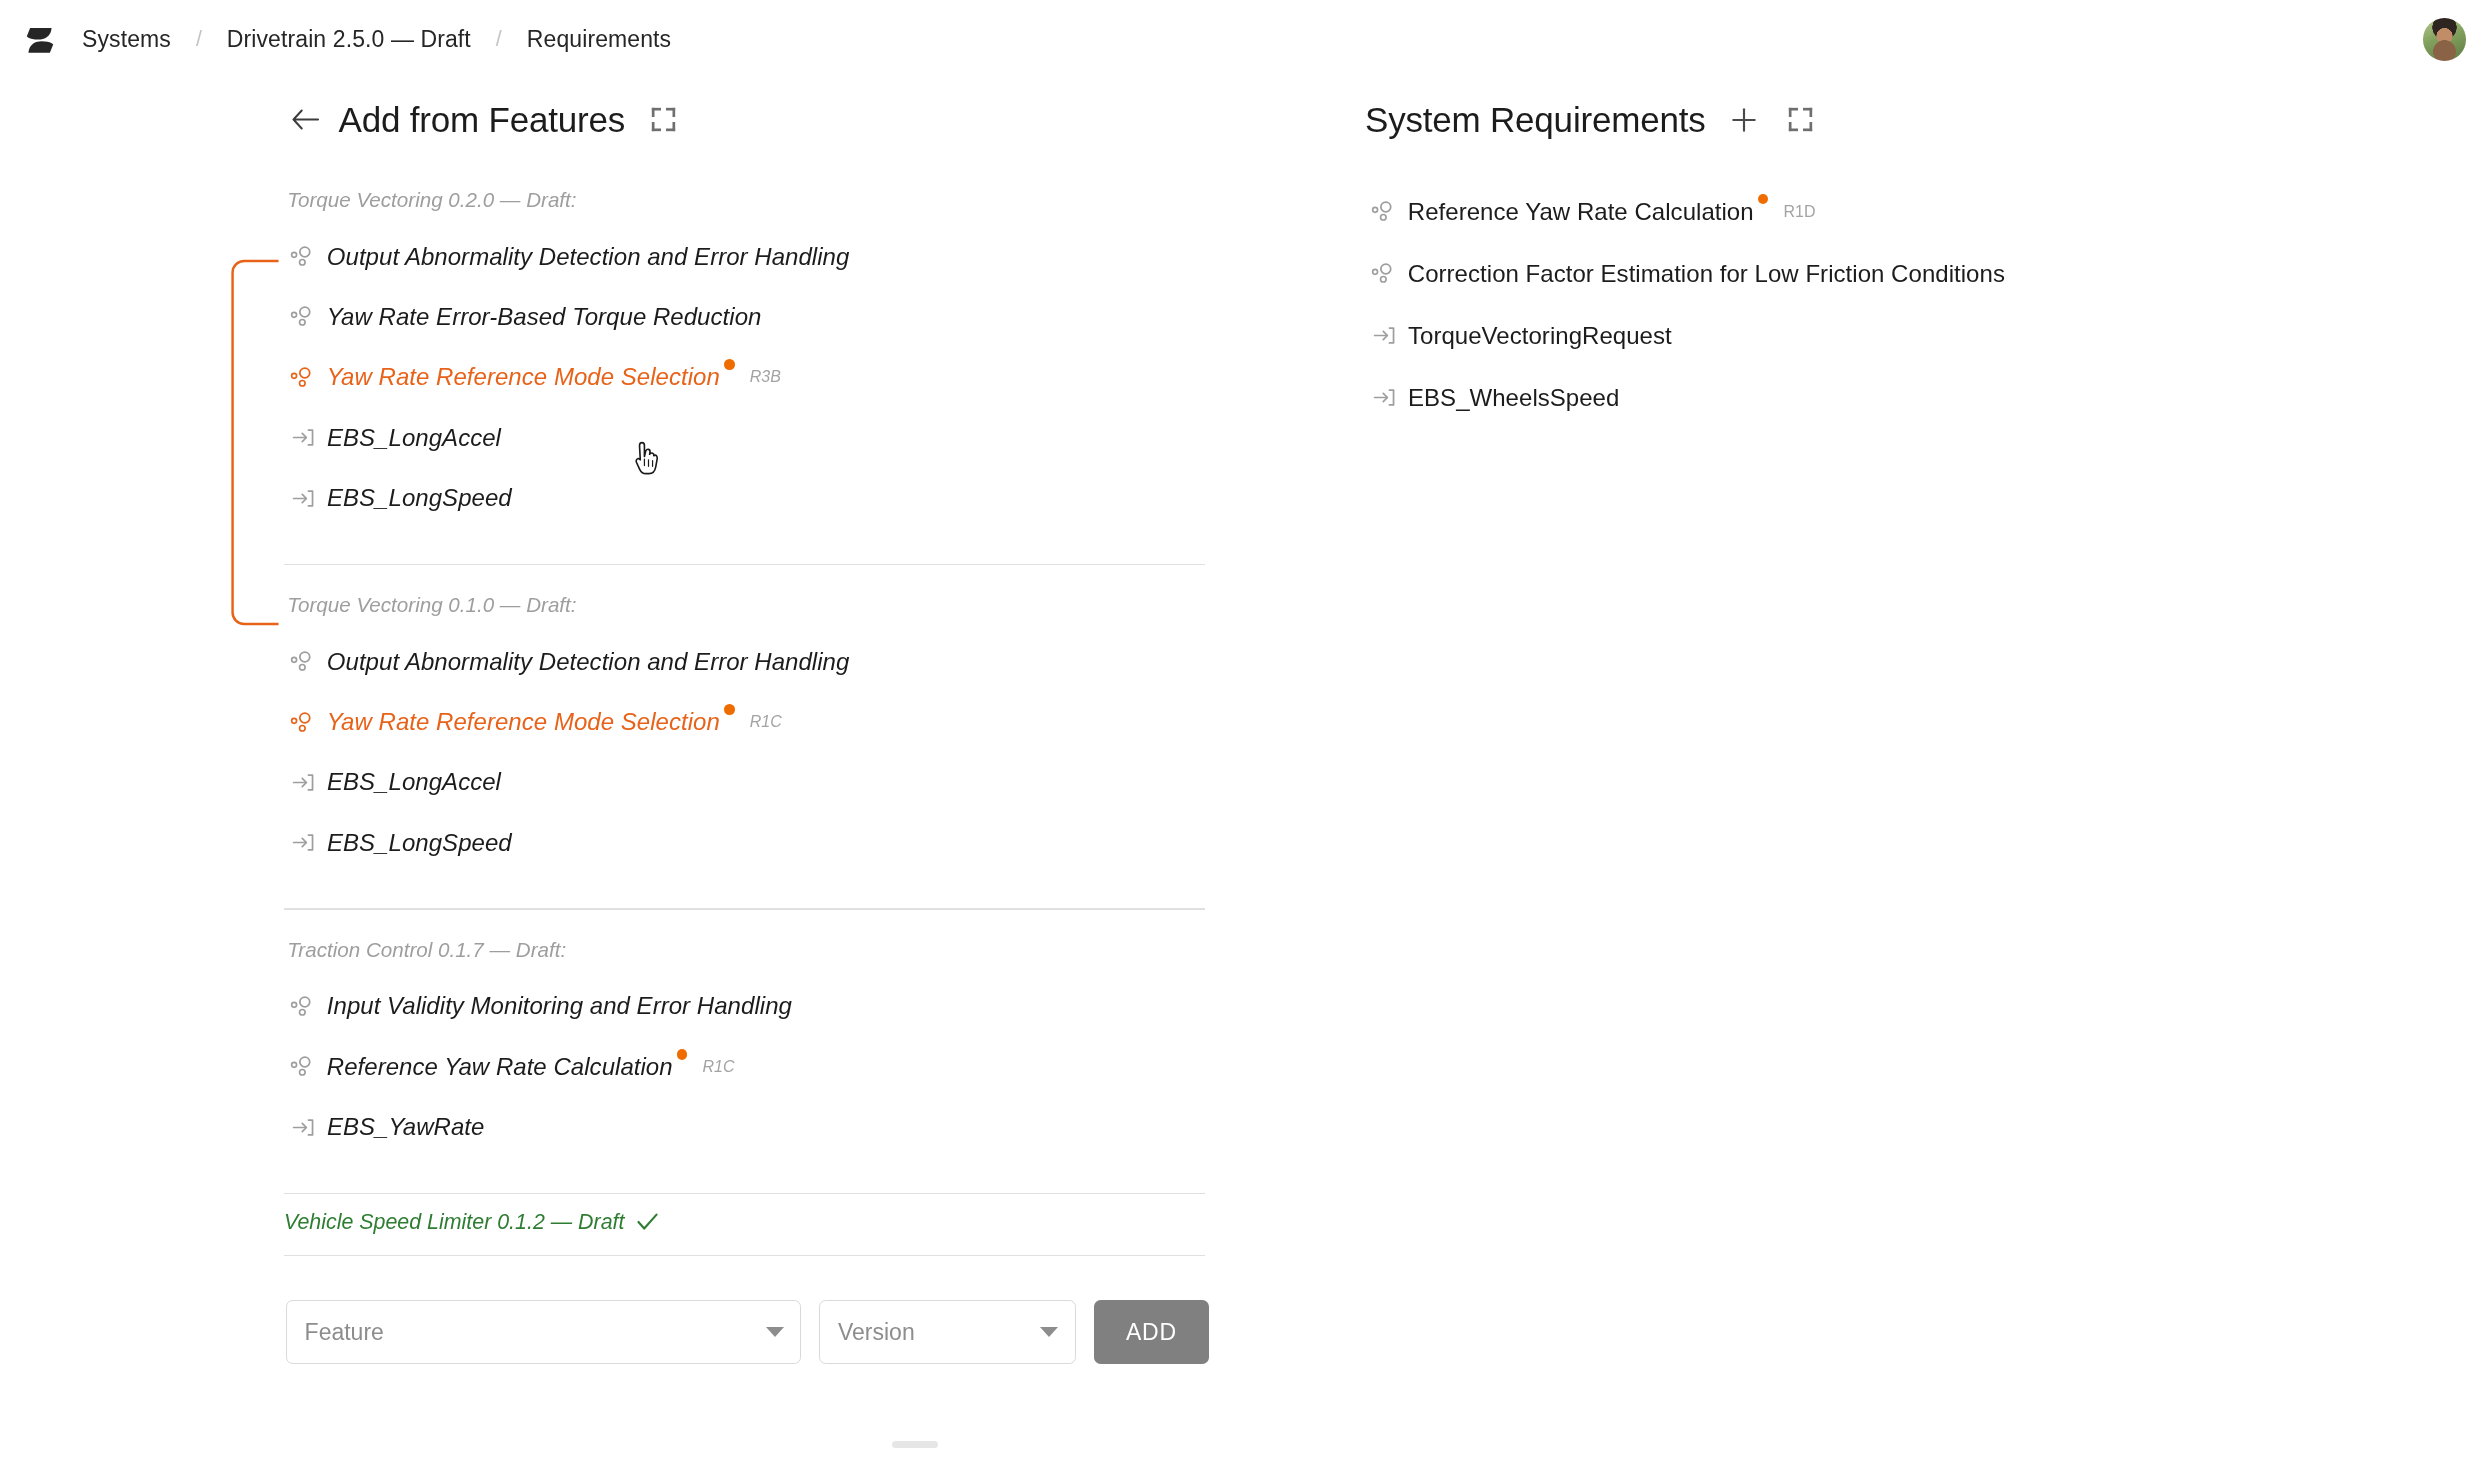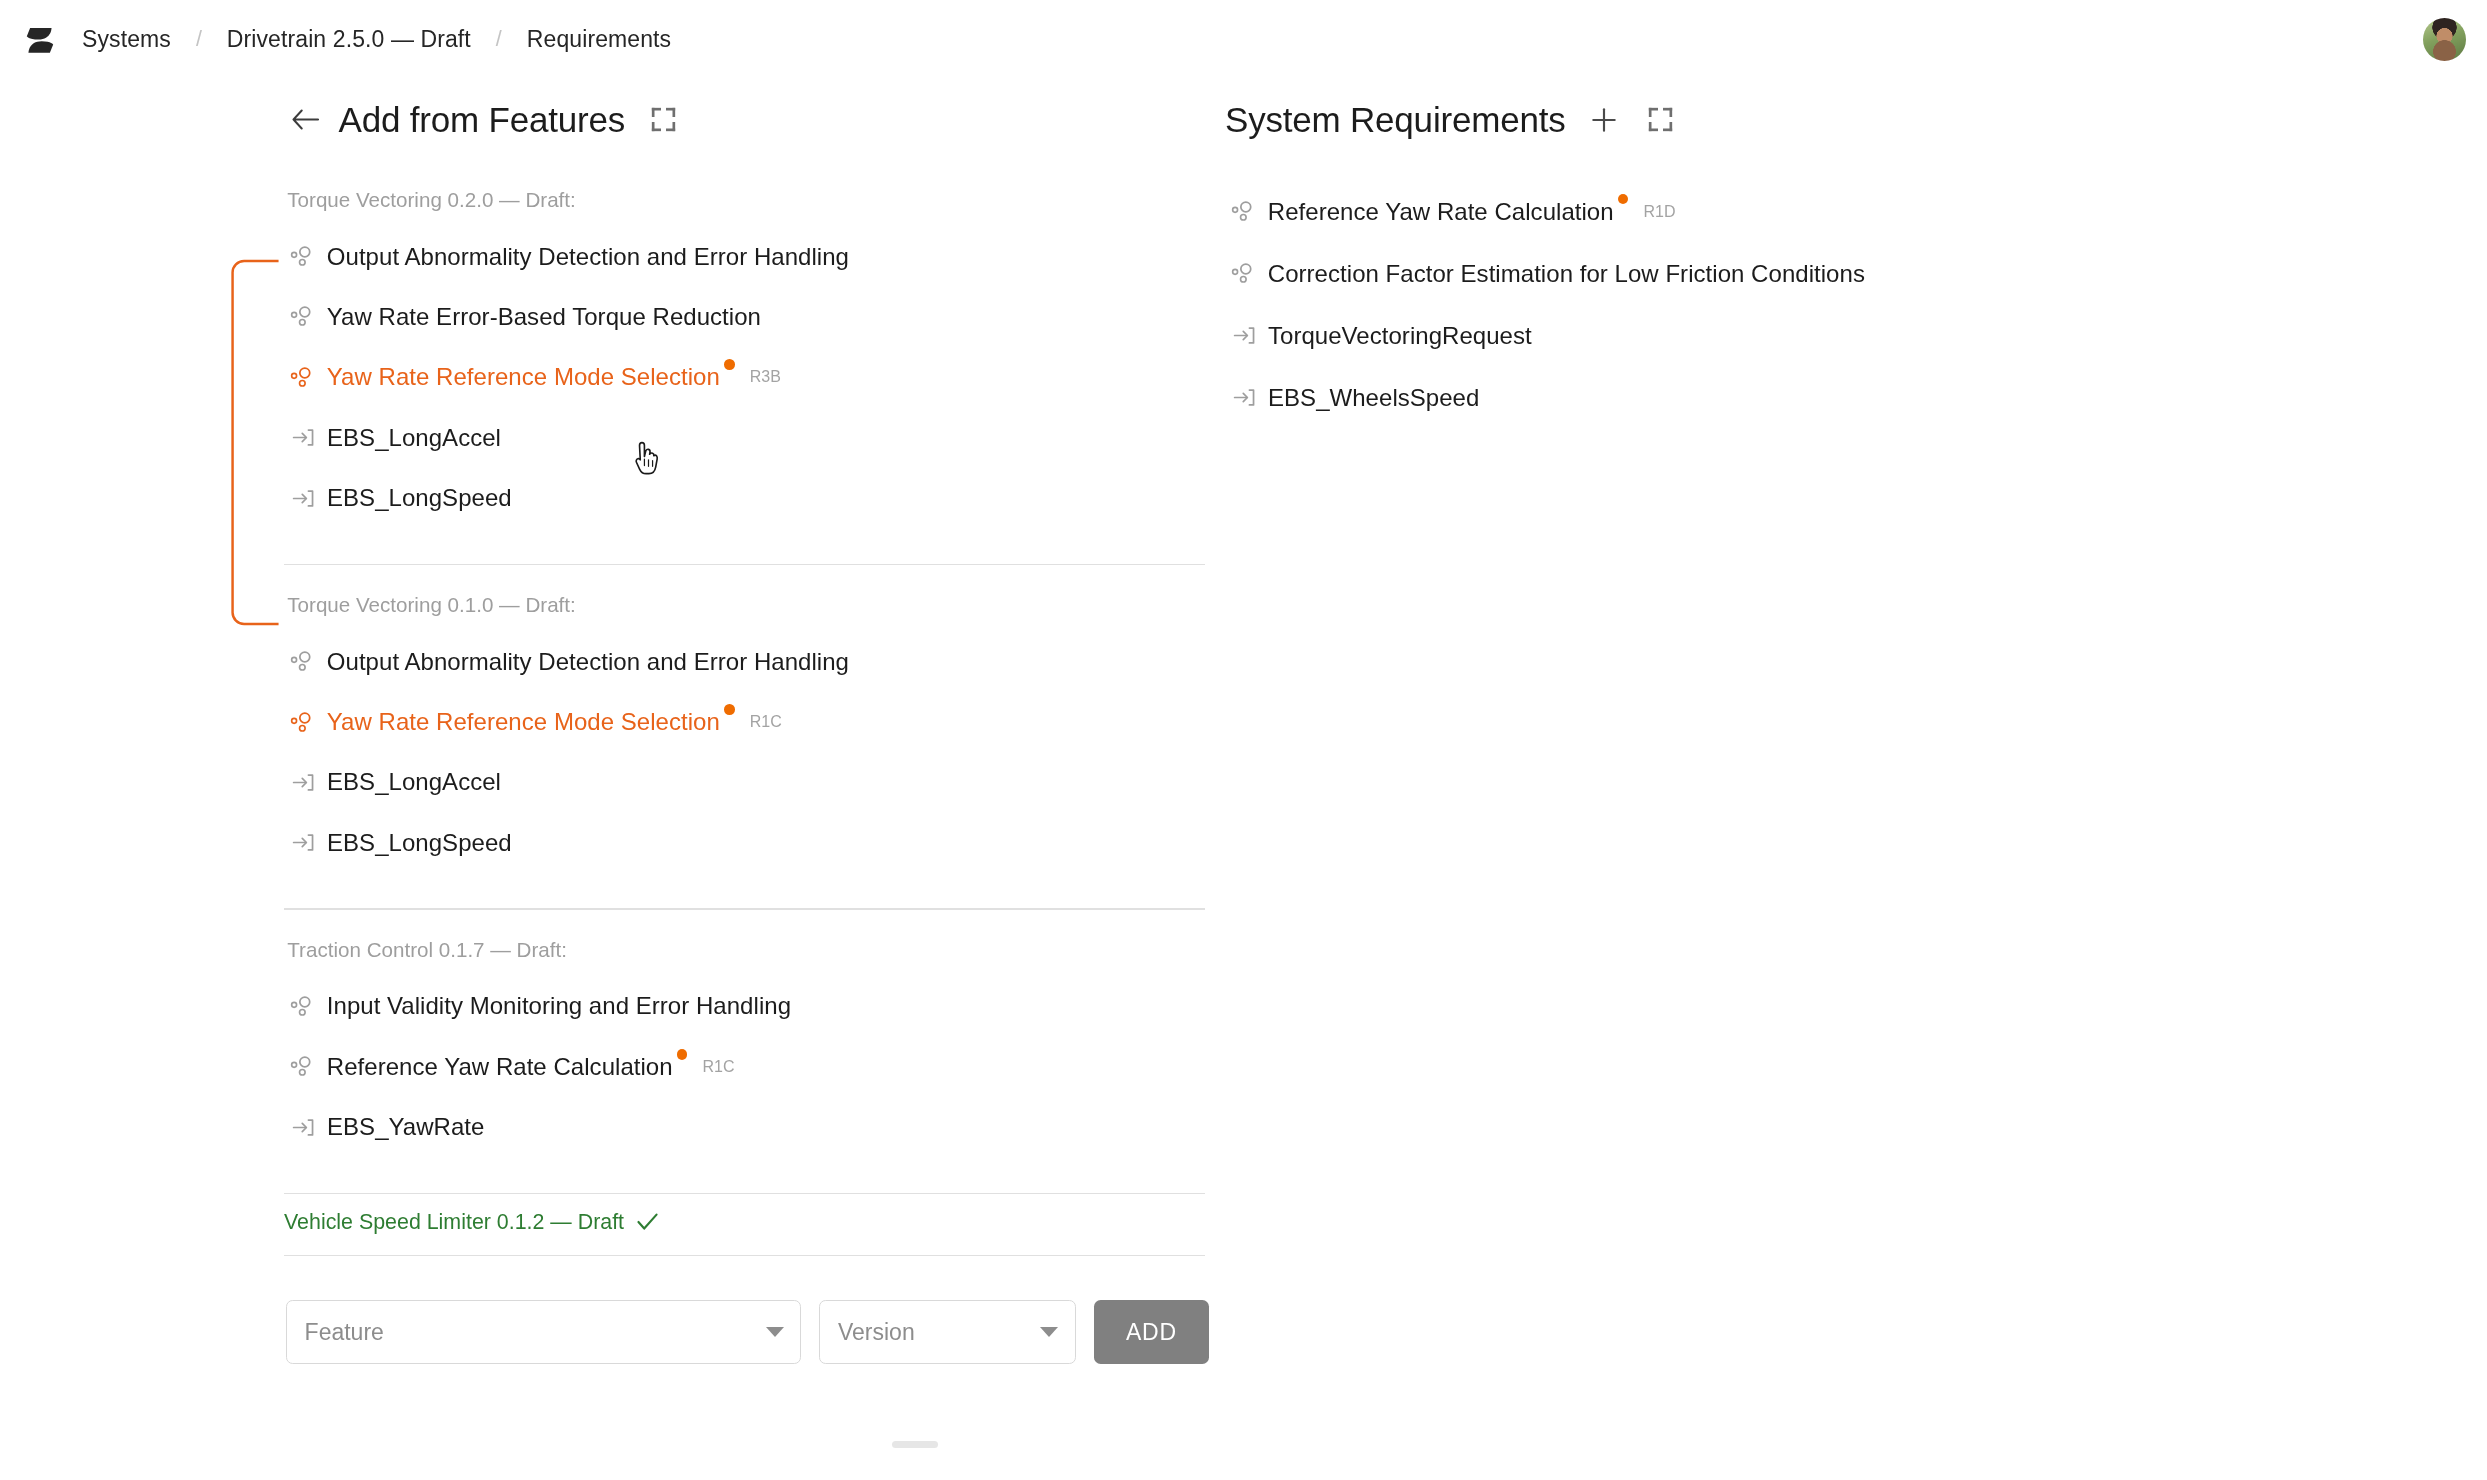--- a/index.html
+++ b/index.html
@@ -42,21 +42,21 @@
       radial-gradient(circle at 50% 22%, #2e2420 0 30%, rgba(46,36,32,0) 31%),
       linear-gradient(160deg, #b6c98e 0%, #82a05d 45%, #5e7a44 100%);
   }
 
   
   .panel-left {
     position: absolute; left: 284px; top: 90px;
     width: 925px;
   }
   .panel-right {
-    position: absolute; left: 1225px; top: 90px;
+    position: absolute; left: 1365px; top: 90px;
     width: 1094px;
   }
 
   .panel-head {
     display: flex; align-items: center;
     height: 59px;
   }
   .back-arrow {
     width: 38px; height: 38px;
     margin-right: 15px; margin-left: 1.6px;
@@ -83,21 +83,21 @@
     cursor: pointer; white-space: nowrap;
   }
   .tool-btn + .tool-btn { margin-left: 49px; }
   .tool-ico {
     width: 25px; height: 25px; margin-right: 10px;
     display: flex; align-items: center; justify-content: center; flex: none;
   }
 
   
   .groups { position: relative; margin-top: 39px; }
-  .group { position: relative; }
+  .group { position: relative; font-style: italic; }
   .group-label {
     font-size: 20.6px; color: #9e9e9e;
     padding: 0 0 0 3.3px; white-space: nowrap;
   }
   .group-sep {
     height: 1.6px; background: #e0e0e0;
     margin: 23px 0 0 0; width: 921px;
   }
   .group-body { padding-top: 25px; padding-bottom: 23px; }
 

